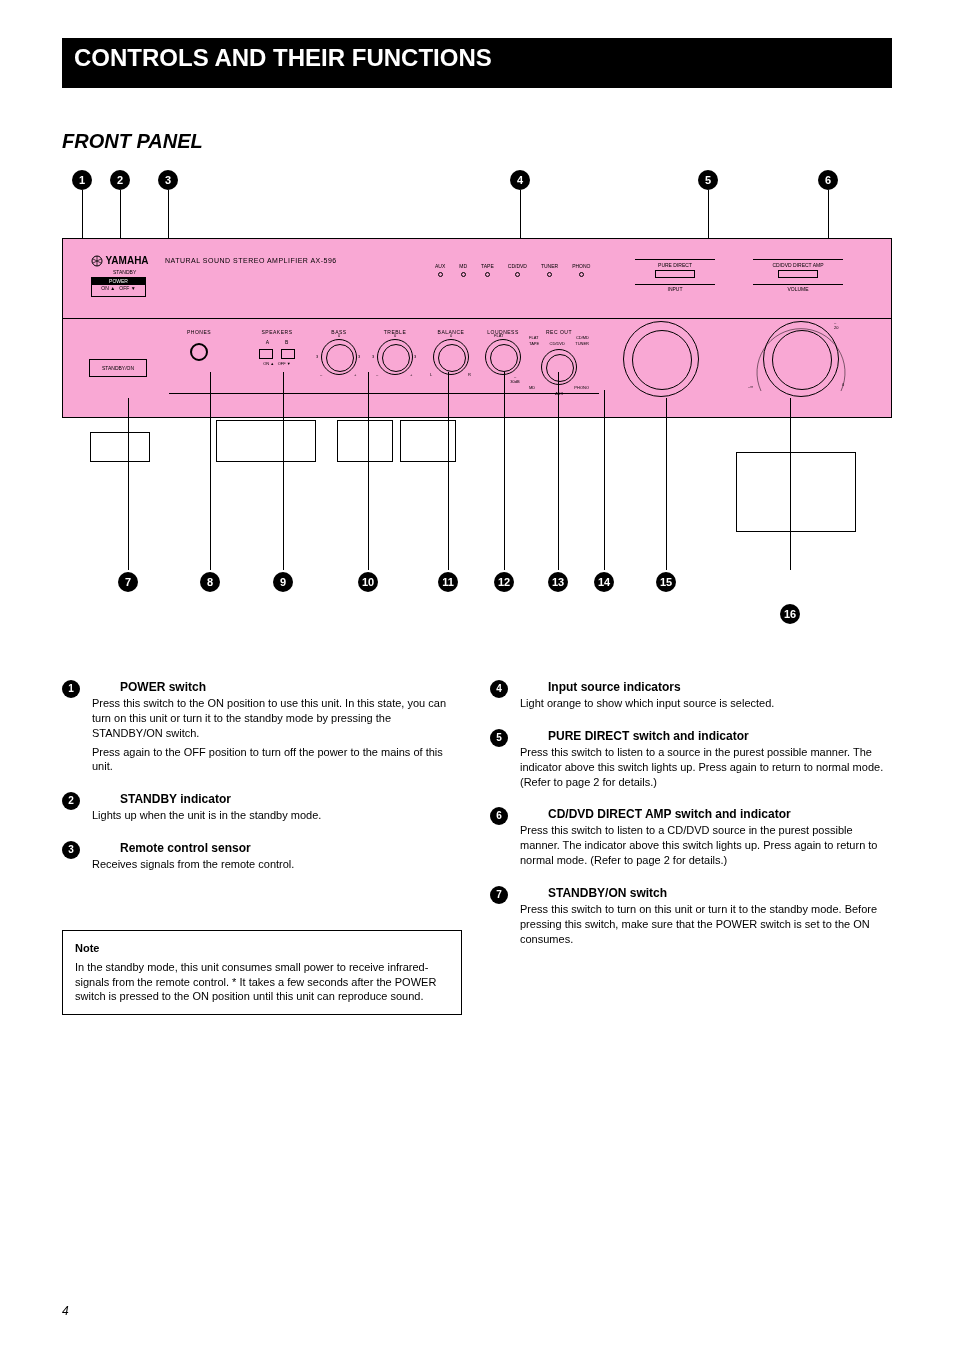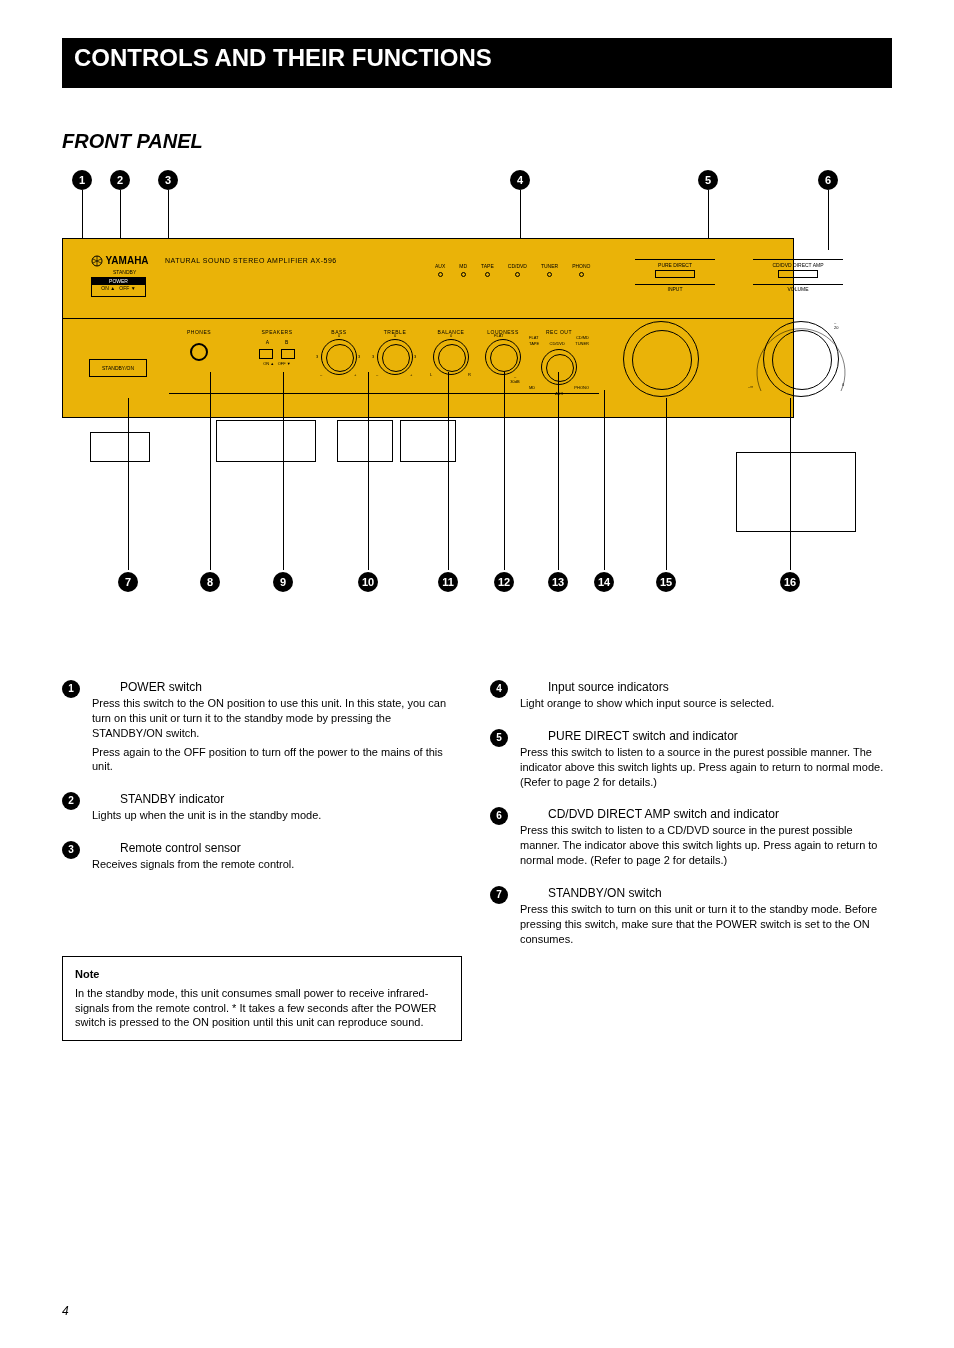--- a/index.html
+++ b/index.html
@@ -37,23 +37,23 @@
     text-align: center; line-height: 20px;
   }
 
   
   .vline { position: absolute; width: 1px; background: #000; }
 
   
   .amp {
     position: absolute;
     left: 62px; top: 238px;
-    width: 732px; height: 180px;
+    width: 830px; height: 180px;
     border: 1px solid #000;
-    background: #eab308;
+    background: #f9a8d4;
   }
   .amp-top {
     height: 80px;
     border-bottom: 1px solid #000;
     position: relative;
   }
   .amp-bottom {
     height: 99px;
     position: relative;
   }
@@ -148,21 +148,21 @@
   }
   .desc-col-right {
     position: absolute; left: 490px; top: 680px; width: 400px;
   }
   .desc-item { margin-bottom: 18px; position: relative; padding-left: 30px; }
   .desc-item .num {
     position: absolute; left: 0; top: 0;
     width: 18px; height: 18px; background:#000; color:#fff; border-radius:50%;
     font-size: 10px; text-align:center; line-height:18px; font-weight:bold;
   }
-  .desc-item .name { font-weight: normal; font-size: 12px; padding-left: 28px; }
+  .desc-item .name { font-weight: bold; font-size: 12px; padding-left: 28px; }
   .desc-item .body { font-size: 11px; margin-top: 2px; line-height: 1.35; }
   .desc-item .more { font-size: 11px; margin-top: 4px; line-height: 1.35; }
 
   .note-box {
     border: 1px solid #000;
     padding: 10px 12px;
     margin-top: 8px;
     font-size: 11px;
     line-height: 1.35;
   }
@@ -350,42 +350,42 @@
 
   <div class="callout" style="left:118px; top:572px">7</div>
   <div class="callout" style="left:200px; top:572px">8</div>
   <div class="callout" style="left:273px; top:572px">9</div>
   <div class="callout" style="left:358px; top:572px">10</div>
   <div class="callout" style="left:438px; top:572px">11</div>
   <div class="callout" style="left:494px; top:572px">12</div>
   <div class="callout" style="left:548px; top:572px">13</div>
   <div class="callout" style="left:594px; top:572px">14</div>
   <div class="callout" style="left:656px; top:572px">15</div>
-  <div class="callout" style="left:780px; top:572px">16</div>
+  <div class="callout" style="left:780px; top:604px">16</div>
 </div>
 
 <div class="desc-col-left">
   <div class="desc-item">
     <div class="num">1</div>
     <div class="name">POWER switch</div>
     <div class="body">Press this switch to the ON position to use this unit. In this state, you can turn on this unit or turn it to the standby mode by pressing the STANDBY/ON switch.</div>
     <div class="more">Press again to the OFF position to turn off the power to the mains of this unit.</div>
   </div>
   <div class="desc-item">
     <div class="num">2</div>
     <div class="name">STANDBY indicator</div>
     <div class="body">Lights up when the unit is in the standby mode.</div>
   </div>
   <div class="desc-item">
     <div class="num">3</div>
     <div class="name">Remote control sensor</div>
     <div class="body">Receives signals from the remote control.</div>
   </div>
 
-  <div class="note-box" style="margin-top:84px">
+  <div class="note-box" style="margin-top:58px">
     <div class="note-title">Note</div>
     <div>In the standby mode, this unit consumes small power to receive infrared-signals from the remote control. * It takes a few seconds after the POWER switch is pressed to the ON position until this unit can reproduce sound.</div>
   </div>
 </div>
 
 <div class="desc-col-right">
   <div class="desc-item">
     <div class="num">4</div>
     <div class="name">Input source indicators</div>
     <div class="body">Light orange to show which input source is selected.</div>

